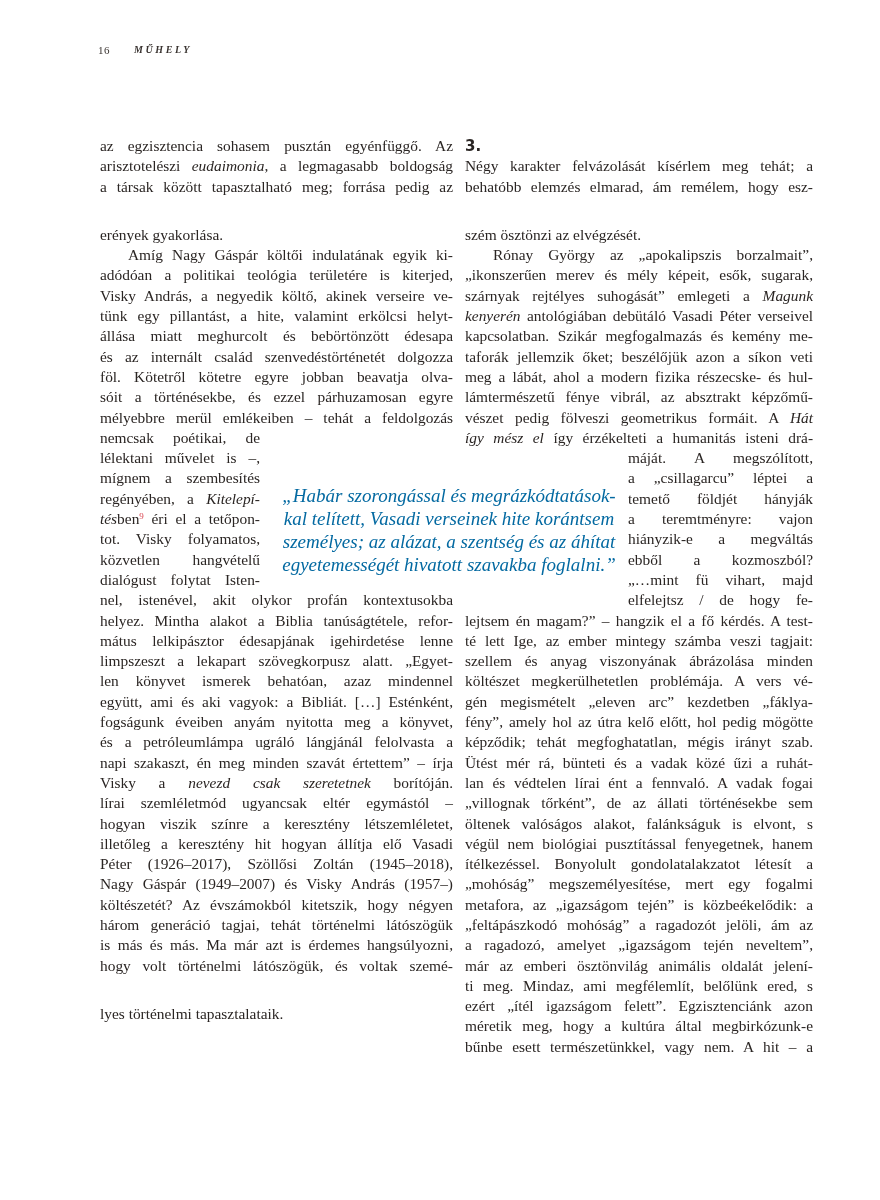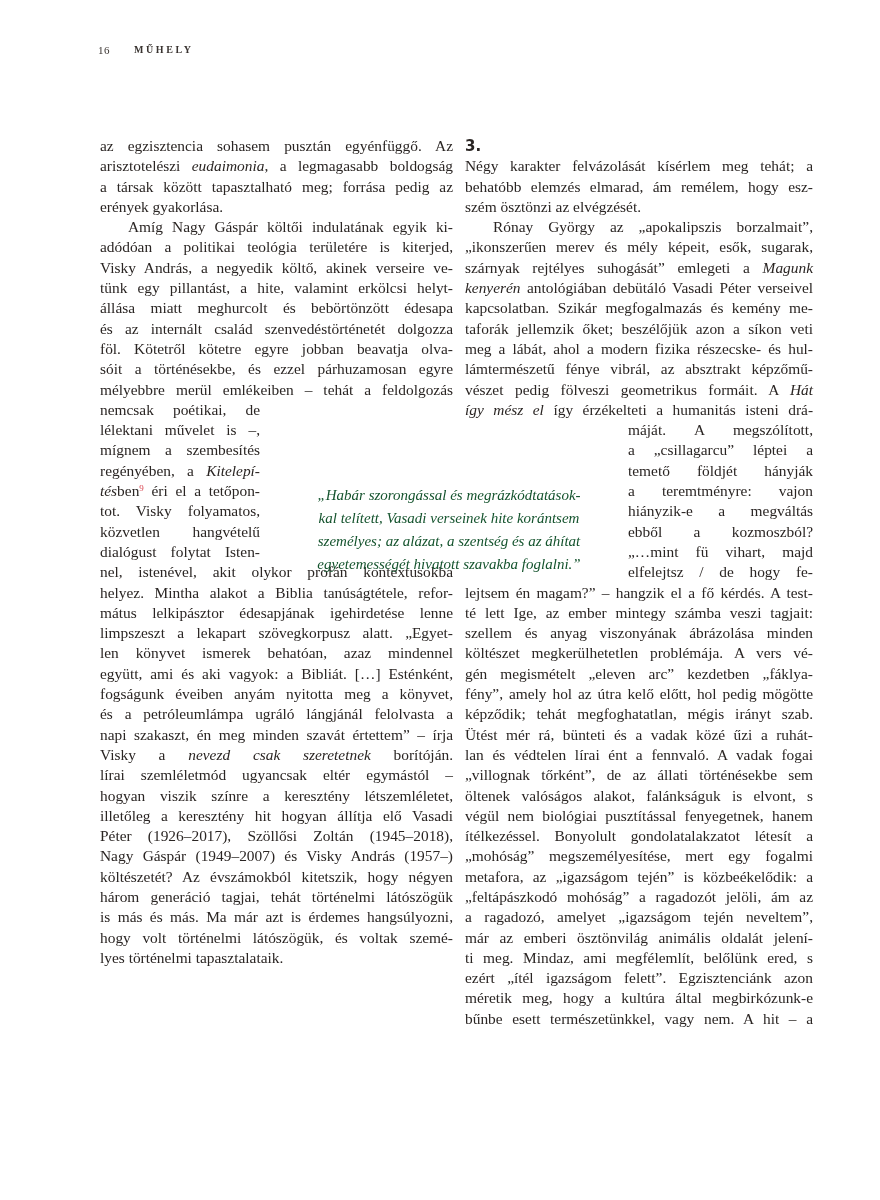--- a/index.html
+++ b/index.html
@@ -1,34 +1,34 @@
 <!DOCTYPE html>
 <html><head>
   <meta charset="utf-8">
   <style>
     html, body { margin: 0; padding: 0; background: #ffffff; }
     body { width: 880px; height: 1200px; position: relative; overflow: hidden;
            font-family: "Liberation Serif", "DejaVu Serif", serif; color: #2a2523; }
     .header { position: absolute; top: 44px; left: 98px; font-size: 11px; color: #3a3431; }
     .header .pnum { letter-spacing: 0.5px; }
-    .header .sec { position: absolute; left: 36px; top: 0; font-weight: bold;
+    .header .sec { position: absolute; left: 36px; top: 0; font-style: italic; font-weight: bold;
                    letter-spacing: 2.6px; font-size: 10px; white-space: nowrap; }
     .col { position: absolute; top: 136px; font-size: 15.4px; line-height: 20.3px; }
     .col.left { left: 100px; width: 353px; }
     .col.right { left: 465px; width: 348px; }
     .ln { display: block; white-space: nowrap; height: 20.3px; text-align: justify; text-align-last: justify; }
-    .ln.last { text-align-last: left; }
+    .ln.last { text-align-last: left; margin-top: 28px; }
     .ln.short-l { width: 160px; }
     .ln.short-r { margin-left: 163px; width: 185px; }
     .ln.head { font-family: "DejaVu Sans", sans-serif; font-weight: bold; font-size: 15px; text-align-last: left; }
     .pi { display: inline-block; width: 28px; }
     em { font-style: italic; }
     sup.fn { font-size: 9px; color: #d9434e; vertical-align: 5px; line-height: 0; }
     .pullquote { position: absolute; left: 262px; top: 484px; width: 374px; text-align: center;
-                 color: #14532d; font-style: italic; font-size: 15px; line-height: 23px; }
+                 color: #0369a1; font-style: italic; font-size: 19px; line-height: 23px; }
     .pullquote span { display: block; white-space: nowrap; }
   </style>
 </head>
 <body>
 
 <div class="header">
   <span class="pnum">16</span>
   <span class="sec">MŰHELY</span>
 </div>
 

